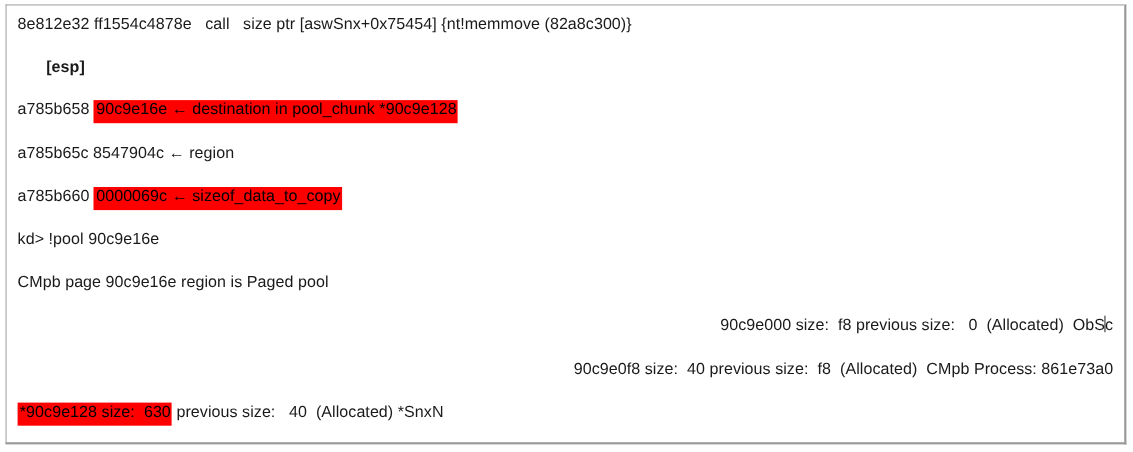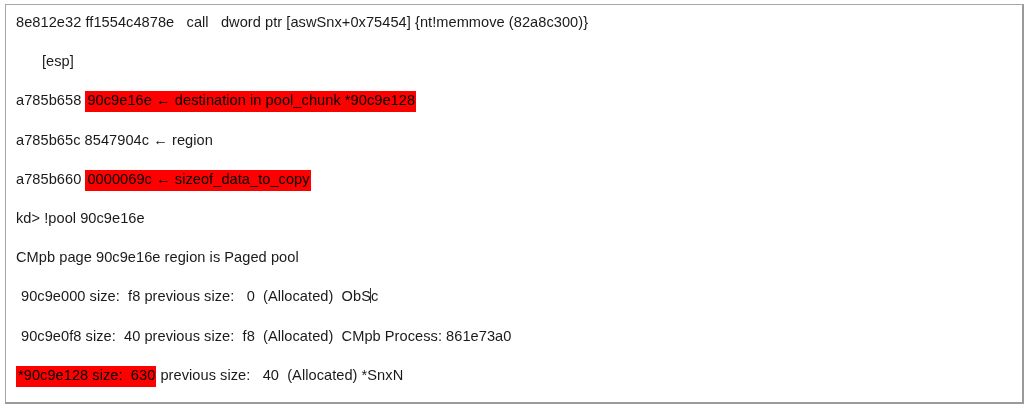--- a/index.html
+++ b/index.html
@@ -43,22 +43,22 @@
     height: 39.2px;
     line-height: 22px;
     font-size: 14.6px;
     color: #1a1a1a;
     white-space: pre;
     letter-spacing: 0.05px;
   }
   .line .txt {
     display: inline;
   }
-  .line.indent-1 { padding-left: 5px; }
-  .line.bold .txt { font-weight: normal; padding-left: 26px; }
+  .line.indent-1 { padding-left: 5px; text-align: right; }
+  .line.bold .txt { font-weight: bold; padding-left: 26px; }
 
   .hl {
     background: #ff0000;
     color: #000000;
     padding: 1px 1px 4px 2px;
     box-decoration-break: clone;
     -webkit-box-decoration-break: clone;
   }
   .caret {
     display: inline-block;
@@ -69,21 +69,21 @@
     margin: 0 -0.5px;
   }
 </style>
 </head>
 <body>
 
 <div id="root">
   <div class="doc-frame">
     <div class="lines">
 
-      <div class="line"><span class="txt">8e812e32 ff1554c4878e   call   dword ptr [aswSnx+0x75454] {nt!memmove (82a8c300)}</span></div>
+      <div class="line"><span class="txt">8e812e32 ff1554c4878e   call   size ptr [aswSnx+0x75454] {nt!memmove (82a8c300)}</span></div>
 
       <div class="line bold"><span class="txt">[esp]</span></div>
 
       <div class="line"><span class="txt">a785b658 </span><span class="hl">90c9e16e ← destination in pool_chunk *90c9e128</span></div>
 
       <div class="line"><span class="txt">a785b65c 8547904c ← region</span></div>
 
       <div class="line"><span class="txt">a785b660 </span><span class="hl">0000069c ← sizeof_data_to_copy</span></div>
 
       <div class="line"><span class="txt">kd&gt; !pool 90c9e16e</span></div>

